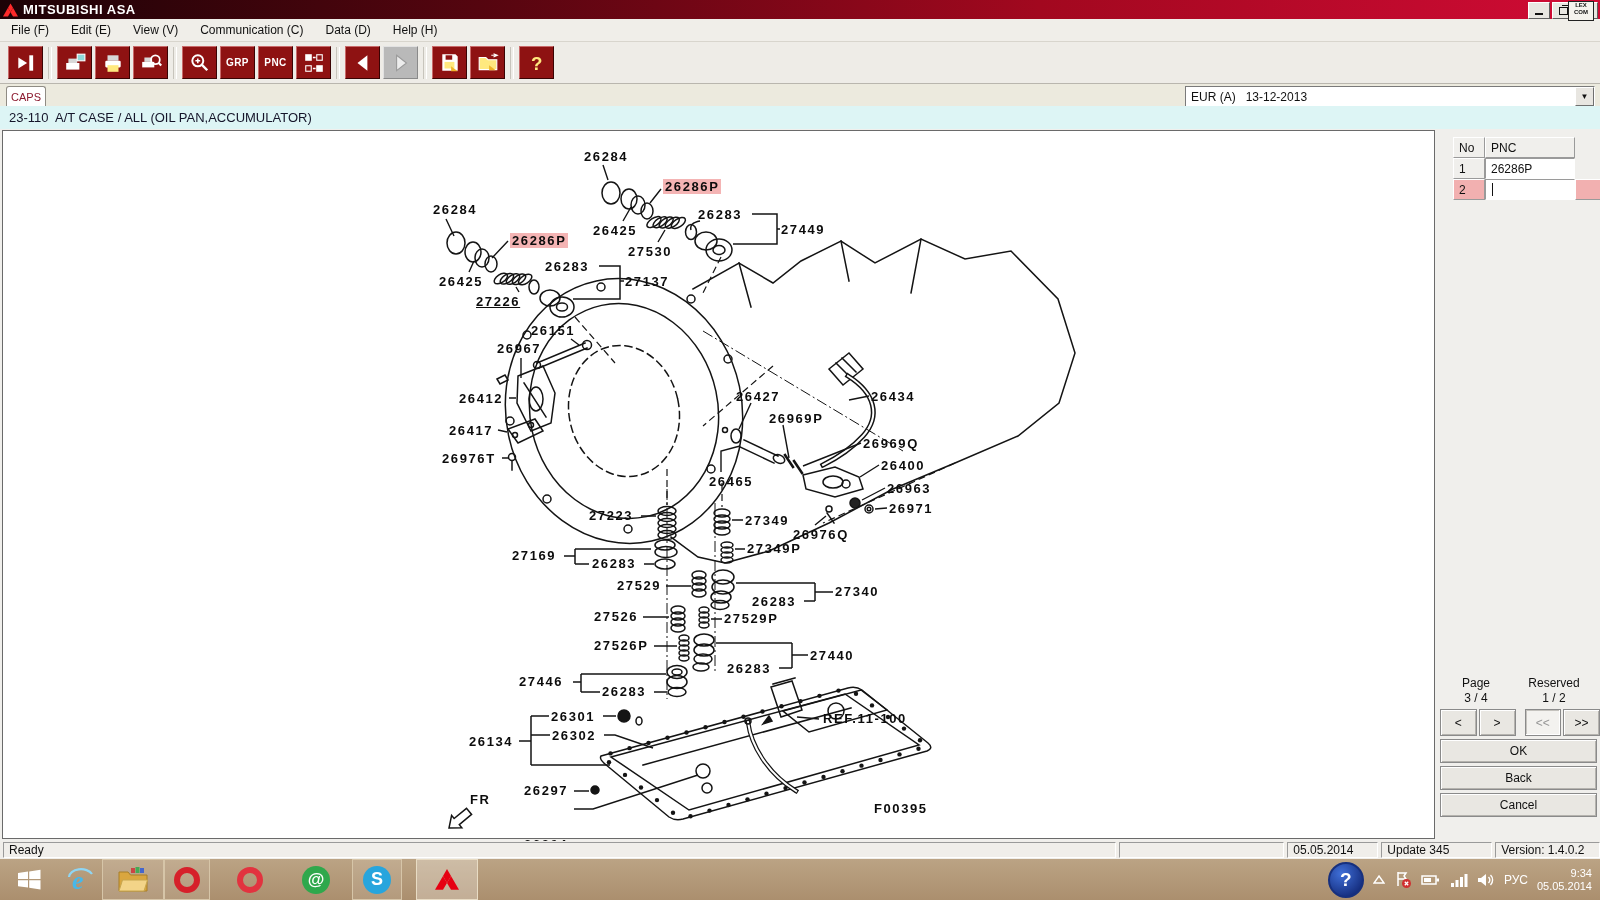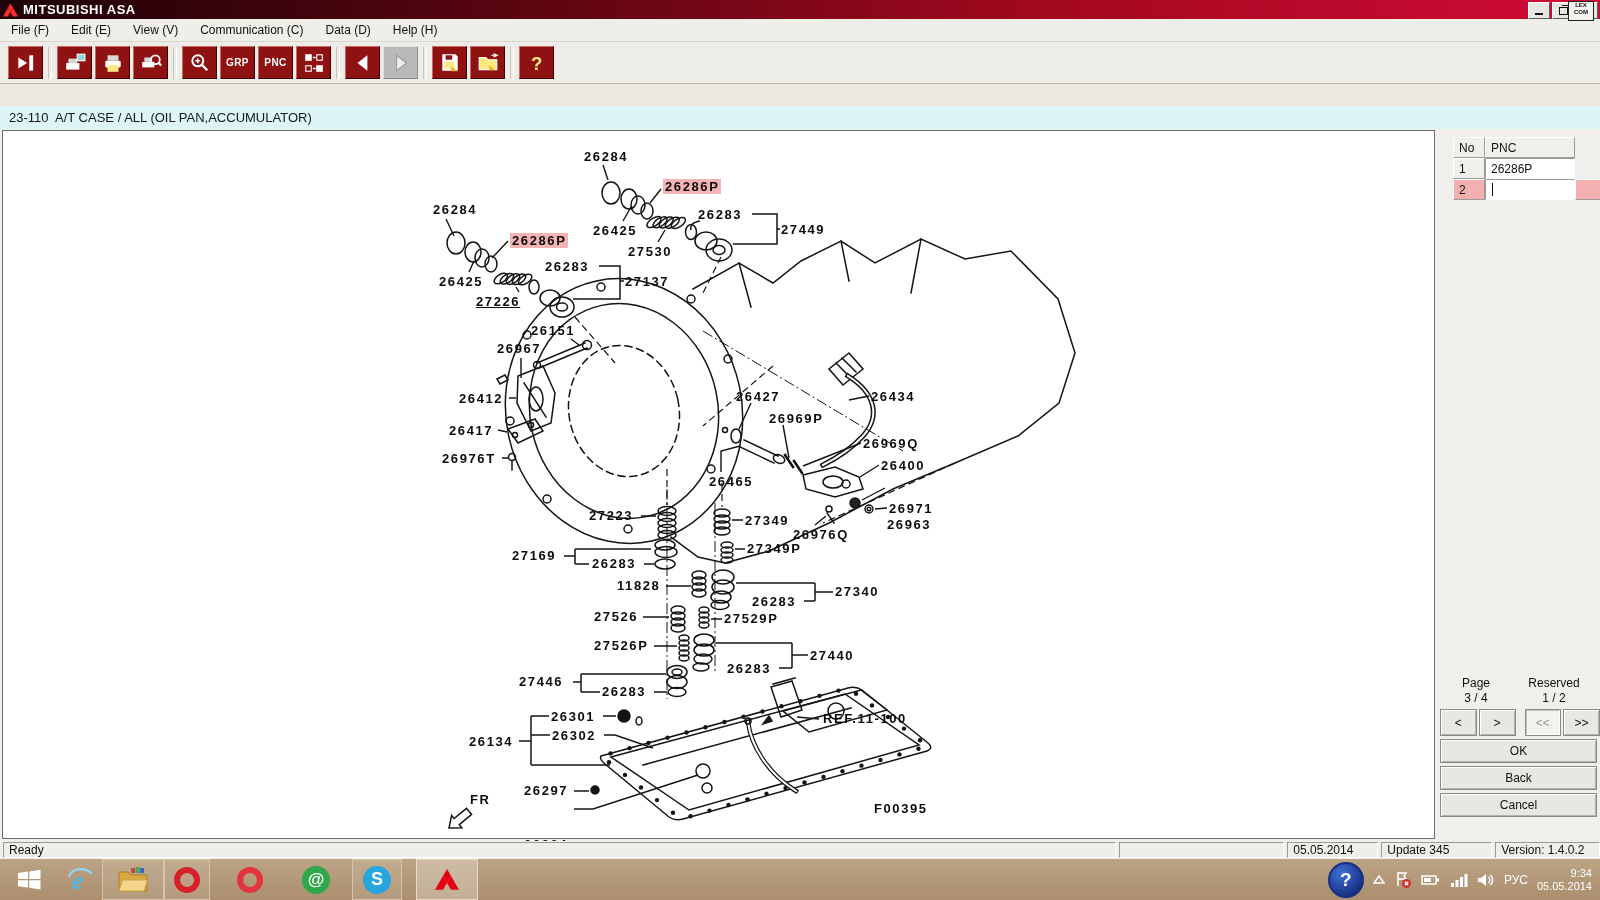--- a/index.html
+++ b/index.html
@@ -242,20 +242,27 @@
       <div class="tsep"></div>
       <div class="tgroup">
         <div class="tbtn">
           <svg viewBox="0 0 20 20">
             <text x="10" y="16" text-anchor="middle" font-size="17" font-weight="bold" fill="#ffe97f" font-family="Liberation Sans,sans-serif">?</text>
           </svg>
         </div>
       </div>
     </div>
 
+  <div class="tabrow">
+    <div class="tab">CAPS</div>
+    <div class="region">
+      <span class="rtext">EUR (A)   13-12-2013</span>
+      <span class="rarrow">▼</span>
+    </div>
+  </div>
 
   <div class="titlestrip">
     <span>23-110  A/T CASE / ALL (OIL PAN,ACCUMULATOR)</span>
   </div>
 
   <div class="main">
     <div class="diagram">
       <svg id="dsvg" width="1431" height="707" viewBox="0 0 1431 707">
         <g fill="none" stroke="#141414" stroke-width="1.5" stroke-linecap="square">
 
@@ -498,30 +505,30 @@
           <div class="plabel" style="left: 528px; top: 192px;">26151</div>
           <div class="plabel" style="left: 494px; top: 210px;">26967</div>
           <div class="plabel" style="left: 456px; top: 260px;">26412</div>
           <div class="plabel" style="left: 446px; top: 292px;">26417</div>
           <div class="plabel" style="left: 439px; top: 320px;">26976T</div>
           <div class="plabel" style="left: 733px; top: 258px;">26427</div>
           <div class="plabel" style="left: 766px; top: 280px;">26969P</div>
           <div class="plabel" style="left: 868px; top: 258px;">26434</div>
           <div class="plabel" style="left: 860px; top: 305px;">26969Q</div>
           <div class="plabel" style="left: 878px; top: 327px;">26400</div>
-          <div class="plabel" style="left: 884px; top: 350px; margin-top: 36px;">26963</div>
+          <div class="plabel" style="left: 884px; top: 350px;">26963</div>
           <div class="plabel" style="left: 886px; top: 370px;">26971</div>
           <div class="plabel" style="left: 706px; top: 343px;">26465</div>
           <div class="plabel" style="left: 586px; top: 377px;">27223</div>
           <div class="plabel" style="left: 742px; top: 382px;">27349</div>
           <div class="plabel" style="left: 790px; top: 396px;">26976Q</div>
           <div class="plabel" style="left: 509px; top: 417px;">27169</div>
           <div class="plabel" style="left: 589px; top: 425px;">26283</div>
           <div class="plabel" style="left: 744px; top: 410px;">27349P</div>
-          <div class="plabel" style="left: 614px; top: 447px;">11828</div>
+          <div class="plabel" style="left: 614px; top: 447px;">27529</div>
           <div class="plabel" style="left: 749px; top: 463px;">26283</div>
           <div class="plabel" style="left: 832px; top: 453px;">27340</div>
           <div class="plabel" style="left: 591px; top: 478px;">27526</div>
           <div class="plabel" style="left: 721px; top: 480px;">27529P</div>
           <div class="plabel" style="left: 591px; top: 507px;">27526P</div>
           <div class="plabel" style="left: 807px; top: 517px;">27440</div>
           <div class="plabel" style="left: 724px; top: 530px;">26283</div>
           <div class="plabel" style="left: 516px; top: 543px;">27446</div>
           <div class="plabel" style="left: 599px; top: 553px;">26283</div>
           <div class="plabel" style="left: 548px; top: 578px;">26301</div>

